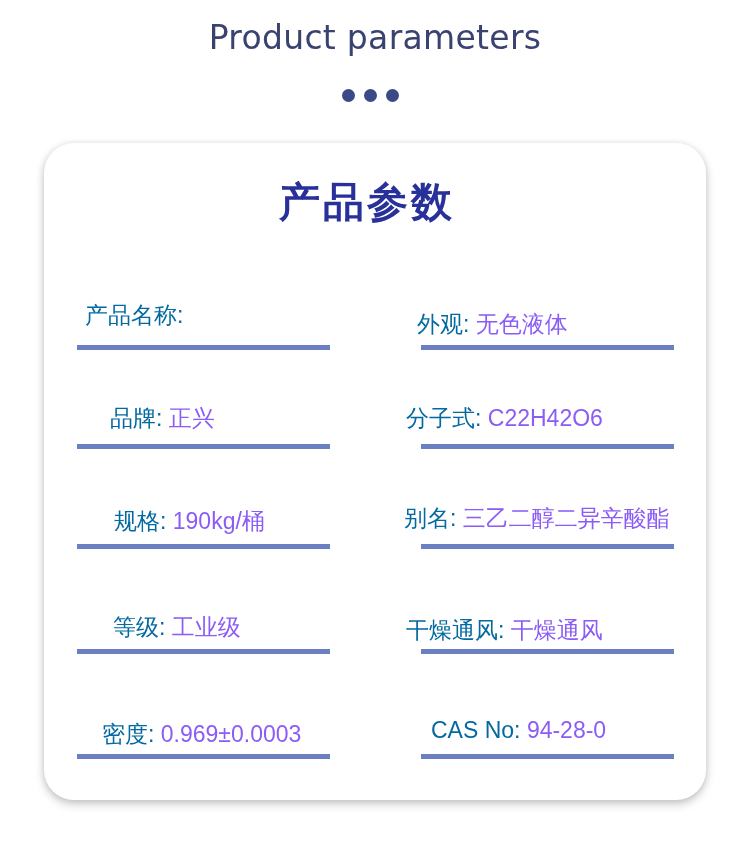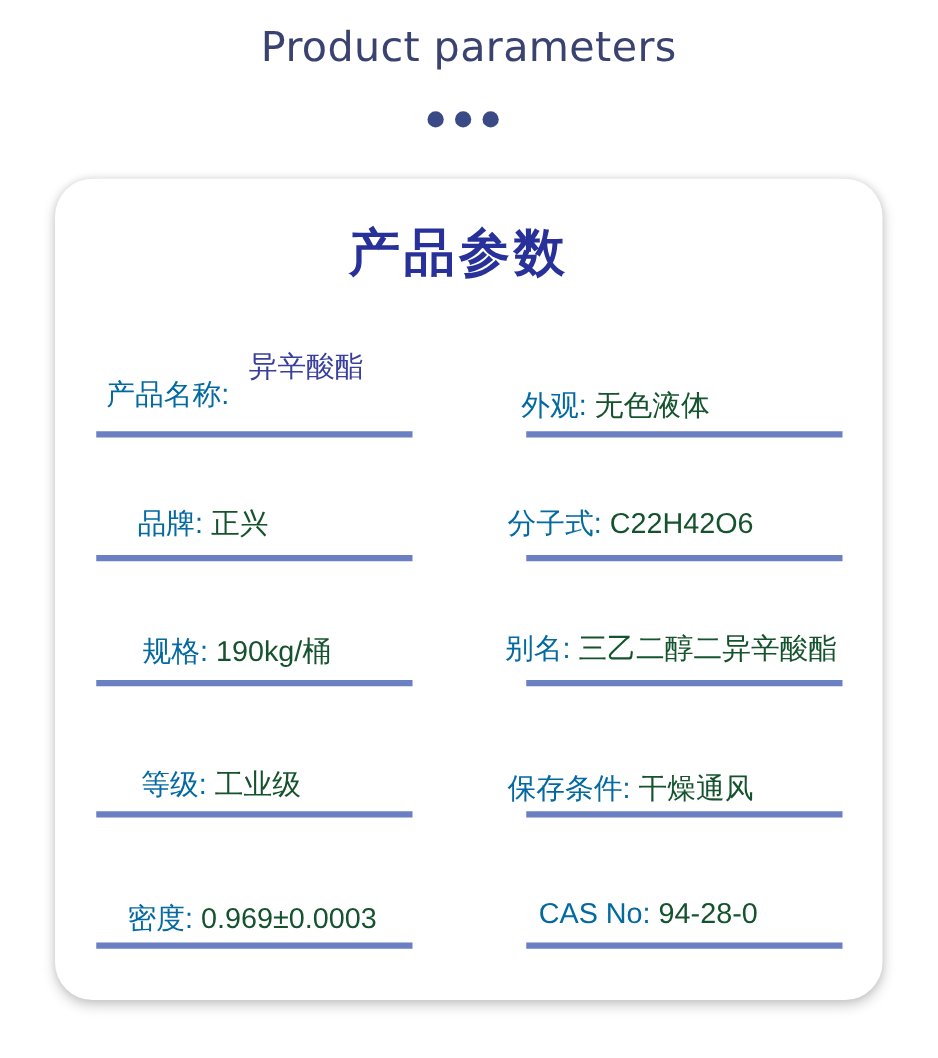--- a/index.html
+++ b/index.html
@@ -19,21 +19,21 @@
       box-shadow: 0 4px 10px rgba(0,0,0,0.22), 0 0 6px rgba(0,0,0,0.08);
     }
     .card-title {
       position: absolute; top: 175px; left: 0; width: 734px; text-align: center;
       font-size: 41px; font-weight: bold; color: #28309a; letter-spacing: 3px;
       font-family: "DejaVu Sans", sans-serif;
     }
     .field { position: absolute; }
     .field .row { position: absolute; white-space: nowrap; font-size: 23px; line-height: 28px; }
     .lbl { color: #0369a1; }
-    .val { color: #14532d; }
+    .val { color: #8b5cf6; }
     .bar { position: absolute; height: 5px; background: #6b80c2; width: 253px; }
     .name-val { position: absolute; left: 199px; top: 275px; font-size: 23px; line-height: 37px; color: #3a3f9c; width: 130px; }
   </style>
 </head>
 <body>
 
 <div class="heading">Product parameters</div>
 <div class="dots">
   <div class="dot"></div>
   <div class="dot"></div>
@@ -41,21 +41,20 @@
 </div>
 
 <div class="card"></div>
 <div class="card-title">产品参数</div>
 
 <div class="field">
   <div class="row" style="left:85px; top:301px;">
     <span class="lbl">产品名称:</span>
   </div>
   <div class="name-val">
-    <div>异辛酸酯</div>
   </div>
   <div class="bar" style="left:77px; top:345px;"></div>
 </div>
 
 <div class="field">
   <div class="row" style="left:417px; top:310px;">
     <span class="lbl">外观:</span>
     <span class="val">无色液体</span>
   </div>
   <div class="bar" style="left:421px; top:345px;"></div>
@@ -96,21 +95,21 @@
 <div class="field">
   <div class="row" style="left:113px; top:613px;">
     <span class="lbl">等级:</span>
     <span class="val">工业级</span>
   </div>
   <div class="bar" style="left:77px; top:649px;"></div>
 </div>
 
 <div class="field">
   <div class="row" style="left:406px; top:616px;">
-    <span class="lbl">保存条件:</span>
+    <span class="lbl">干燥通风:</span>
     <span class="val">干燥通风</span>
   </div>
   <div class="bar" style="left:421px; top:649px;"></div>
 </div>
 
 <div class="field">
   <div class="row" style="left:102px; top:720px;">
     <span class="lbl">密度:</span>
     <span class="val">0.969±0.0003</span>
   </div>

